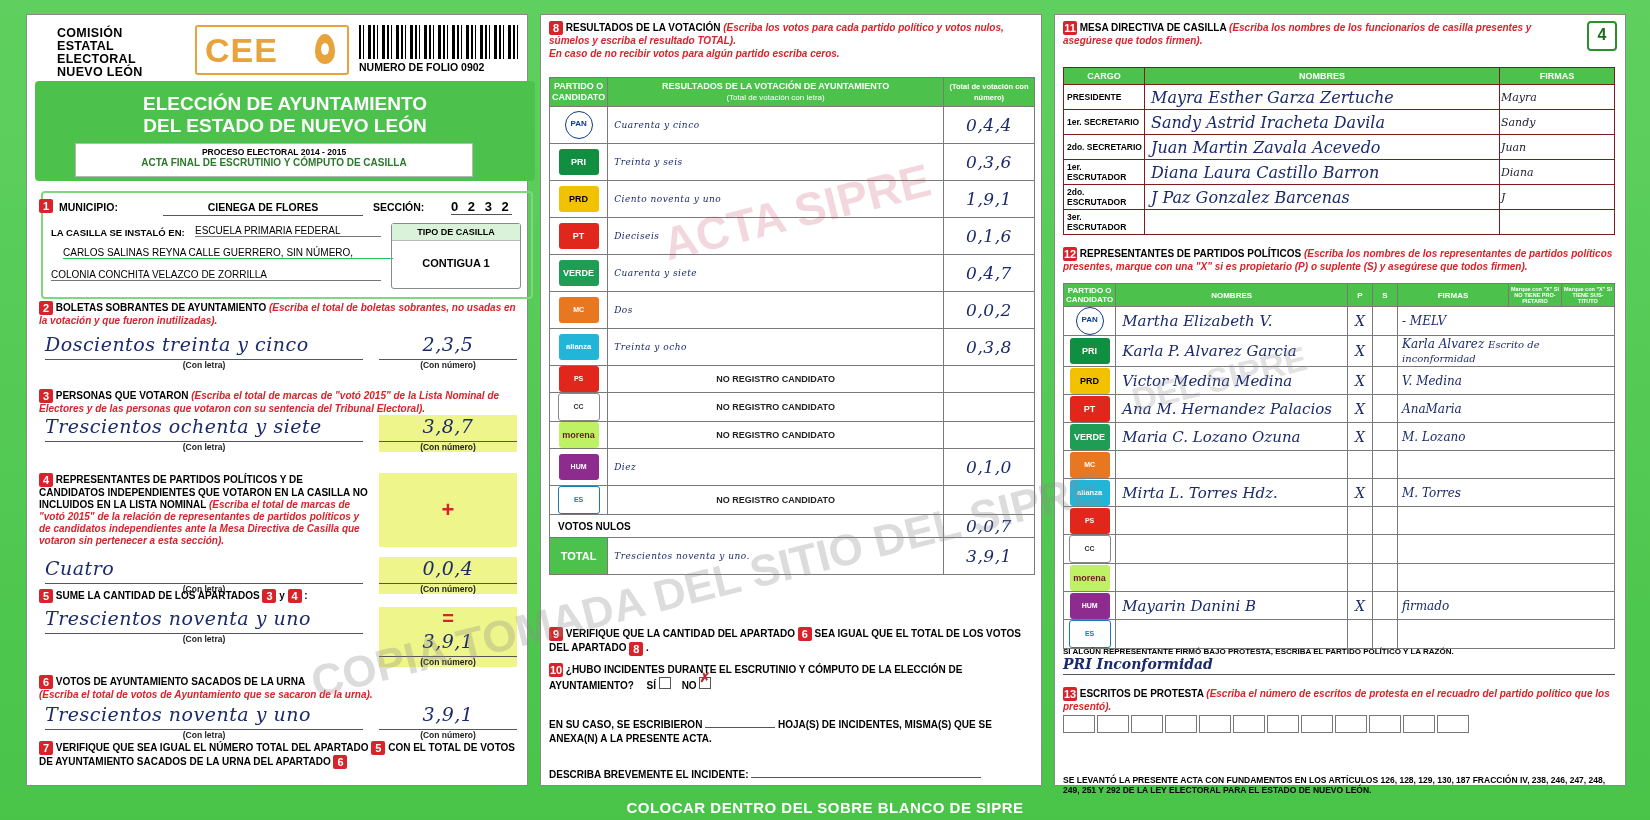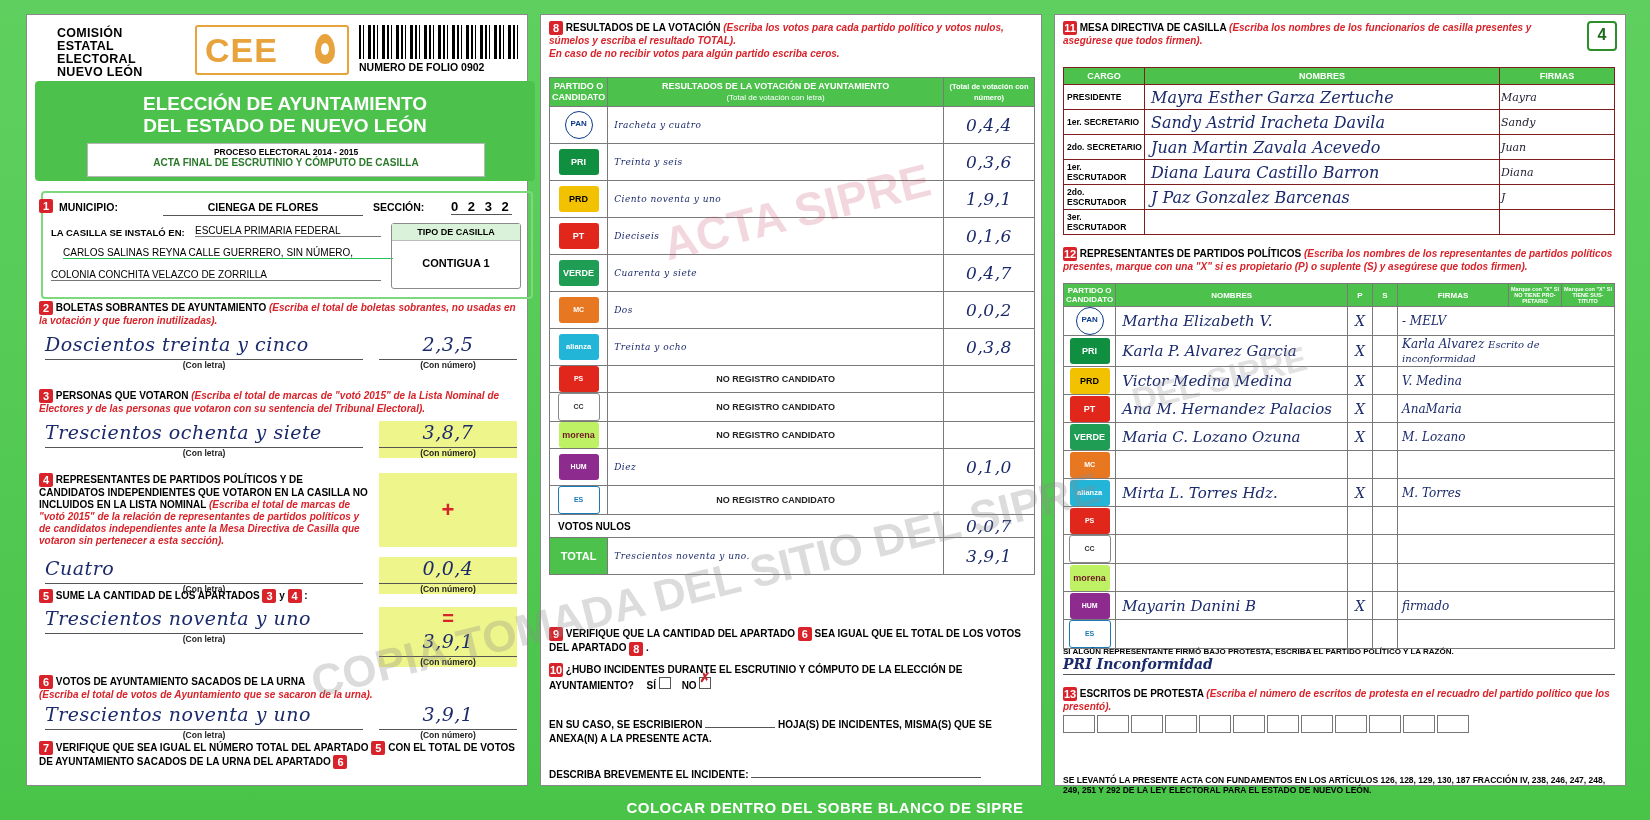--- a/index.html
+++ b/index.html
@@ -39,21 +39,21 @@
   .cee-logo .drop:after{content:"";position:absolute;left:6px;top:9px;width:8px;height:12px;
     background:#fff;border-radius:50%;}
   .barcode{position:absolute;left:324px;top:4px;width:160px;height:34px;
     background:repeating-linear-gradient(90deg,#000 0 2px,#fff 2px 4px,#000 4px 5px,#fff 5px 9px,#000 9px 12px,#fff 12px 14px);}
   .folio{position:absolute;left:324px;top:40px;width:165px;font-size:10.5px;font-weight:bold;}
 
   .greenbox{position:absolute;left:8px;top:66px;width:500px;height:100px;
     background:#4cc24c;border-radius:4px;}
   .greenbox .t1{position:absolute;left:0;top:12px;width:100%;text-align:center;
     color:#fff;font-weight:bold;font-size:19px;line-height:22px;}
-  .procbox{position:absolute;left:52px;top:62px;width:396px;height:32px;
+  .procbox{position:absolute;left:40px;top:62px;width:396px;height:32px;
     background:#fff;border:1px solid #b7b7b7;}
   .procbox .p1{text-align:center;font-size:8.5px;font-weight:bold;margin-top:3px;}
   .procbox .p2{text-align:center;font-size:10px;font-weight:bold;color:#2b7a2b;}
 
   .boxA1{position:absolute;left:14px;top:176px;width:488px;height:104px;
     border:2px solid #7ed87e;border-radius:4px;}
   .lbl-muni{position:absolute;left:10px;top:8px;font-size:10.5px;font-weight:bold;}
   .muni-val{position:absolute;left:120px;top:8px;width:200px;text-align:center;
     font-size:10.5px;font-weight:bold;border-bottom:1px solid #555;padding-bottom:2px;}
   .secc-lbl{position:absolute;left:330px;top:8px;font-size:10.5px;font-weight:bold;}
@@ -214,21 +214,21 @@
         </div>
       </div>
     </div>
 
     <div class="secA" style="top:374px;width:480px">
       <div class="hd">
         <span class="num">3</span>
         <span>PERSONAS QUE VOTARON</span>
         <span class="redtxt it">(Escriba el total de marcas de "votó 2015" de la Lista Nominal de Electores y de las personas que votaron con su sentencia del Tribunal Electoral).</span>
       </div>
-      <div class="valrow" style="margin-top:6px">
+      <div class="valrow" style="">
         <div class="letra">
           <div class="u hand">Trescientos ochenta y siete</div>
           <div class="cl conletra">(Con letra)</div>
         </div>
         <div class="numero hl">
           <div class="u hand">3,8,7</div>
           <div class="cl conletra">(Con número)</div>
         </div>
       </div>
     </div>
@@ -320,21 +320,21 @@
           <th>
             <span>RESULTADOS DE LA VOTACIÓN DE AYUNTAMIENTO</span><br>
             <span style="font-weight:normal;font-size:8px">(Total de votación con letra)</span>
           </th>
           <th style="width:86px;font-size:7.5px">(Total de votación con número)</th>
         </tr>
       </thead>
       <tbody id="results-body">
           <tr>
             <td class="c-party"><span class="plogo p-pan">PAN</span></td>
-            <td class="c-letter hand">Iracheta y cuatro</td>
+            <td class="c-letter hand">Cuarenta y cinco</td>
             <td class="c-num hand" style="font-size:17px">0,4,4</td>
           </tr>
           <tr>
             <td class="c-party"><span class="plogo p-pri">PRI</span></td>
             <td class="c-letter hand">Treinta y seis</td>
             <td class="c-num hand" style="font-size:17px">0,3,6</td>
           </tr>
           <tr>
             <td class="c-party"><span class="plogo p-prd">PRD</span></td>
             <td class="c-letter hand">Ciento noventa y uno</td>

